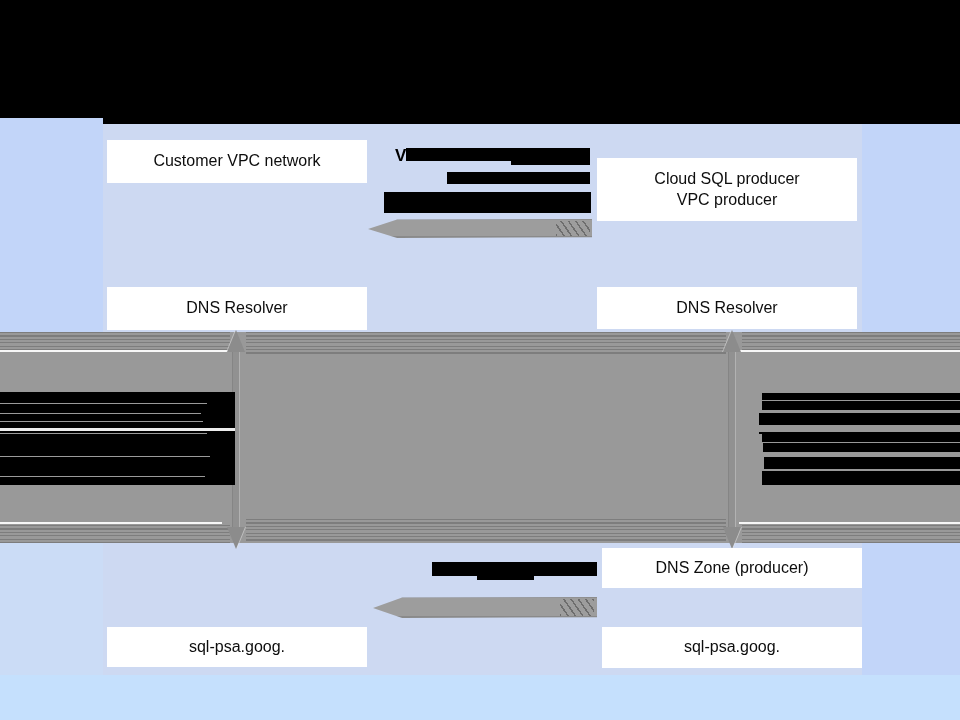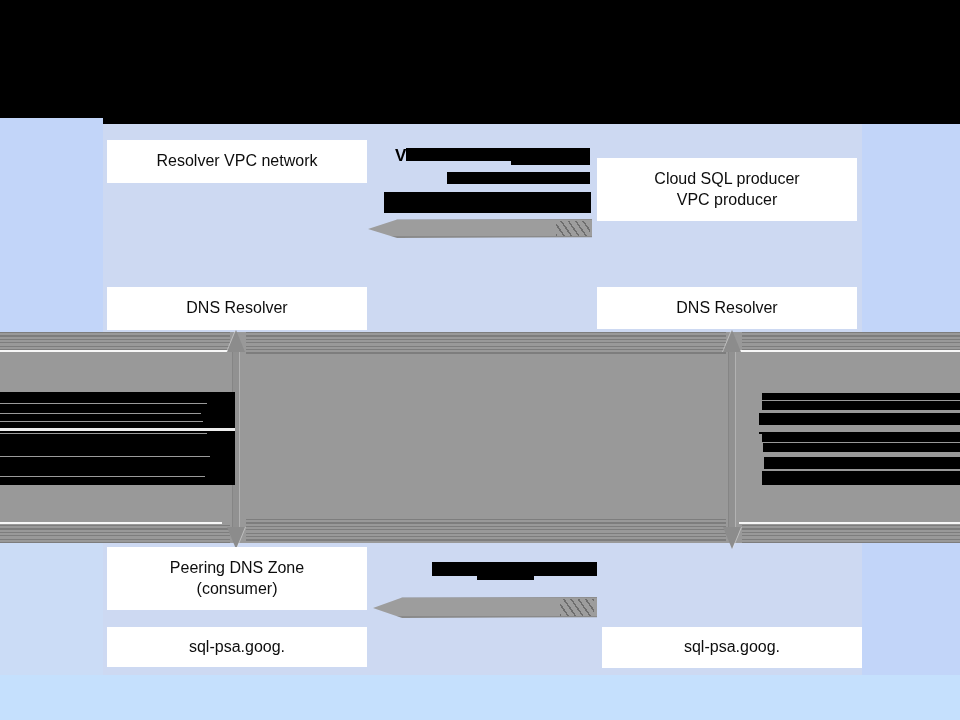--- a/index.html
+++ b/index.html
@@ -79,21 +79,21 @@
   <div class="abs stripes" style="left:0;top:525px;width:230px;height:18px;"></div>
   <div class="abs stripes" style="left:246px;top:519px;width:480px;height:24px;"></div>
   <div class="abs stripes" style="left:742px;top:525px;width:218px;height:18px;"></div>
   <div class="abs wline" style="left:0;top:521.5px;width:222px;height:2.4px;"></div>
   <div class="abs wline" style="left:739px;top:521.5px;width:221px;height:2.4px;"></div>
 
   <div class="abs panel" style="left:0;top:543px;width:862px;height:132px;"></div>
   <div class="abs left-substrip" style="left:0;top:543px;width:103px;height:132px;"></div>
 
   <div class="abs wbox" style="left:107px;top:140px;width:260px;height:43px;">
-    <span>Resolver VPC network</span>
+    <span>Customer VPC network</span>
   </div>
 
   <div class="abs wbox" style="left:597px;top:158px;width:260px;height:63px;">
     <span>Cloud SQL producer</span>
     <span>VPC producer</span>
   </div>
 
   <span class="abs vglyph" style="left:395px;top:147px;">V</span>
   <div class="abs redact" style="left:406px;top:148px;width:184px;height:13px;"></div>
   <div class="abs redact" style="left:511px;top:160px;width:79px;height:5px;"></div>
@@ -131,25 +131,24 @@
     <div class="redact" style="position:absolute;left:0;top:1px;width:198px;height:7px;"></div>
     <div class="redact" style="position:absolute;left:0;top:9px;width:198px;height:9px;"></div>
     <div class="redact" style="position:absolute;left:-3px;top:21px;width:201px;height:12px;"></div>
     <div class="redact" style="position:absolute;left:-3px;top:40px;width:201px;height:2px;"></div>
     <div class="redact" style="position:absolute;left:0;top:42px;width:198px;height:8px;"></div>
     <div class="redact" style="position:absolute;left:1px;top:51px;width:197px;height:9px;"></div>
     <div class="redact" style="position:absolute;left:2px;top:65px;width:196px;height:12px;"></div>
     <div class="redact" style="position:absolute;left:0;top:79px;width:198px;height:14px;"></div>
   </div>
 
-  <div class="abs wbox" style="left:107px;top:547px;width:260px;height:63px;">
-    <span>Peering DNS Zone</span>
-    <span>(consumer)</span>
+
+  <div class="abs wbox" style="left:602px;top:548px;width:260px;height:40px;">
+    <span>DNS Zone (producer)</span>
   </div>
-
 
   <div class="abs redact" style="left:432px;top:562px;width:165px;height:14px;"></div>
   <div class="abs redact" style="left:477px;top:576px;width:57px;height:4px;"></div>
 
   <div class="abs harrow" style="left:373px;top:597px;width:224px;height:21px;"></div>
   <div class="abs hatch" style="left:560px;top:599px;width:34px;height:17px;"></div>
 
   <div class="abs wbox bold" style="left:107px;top:627px;width:260px;height:40px;">
     <span>sql-psa.goog.</span>
   </div>

